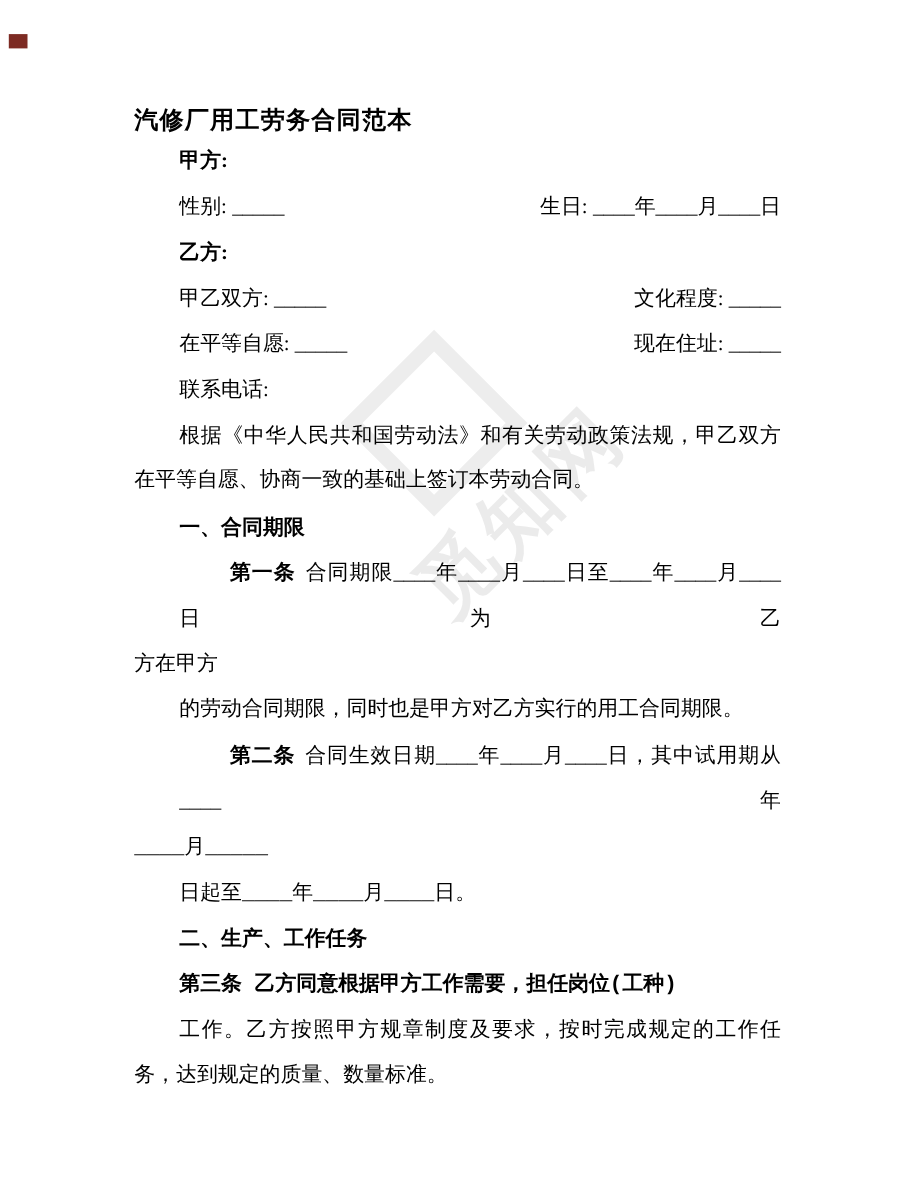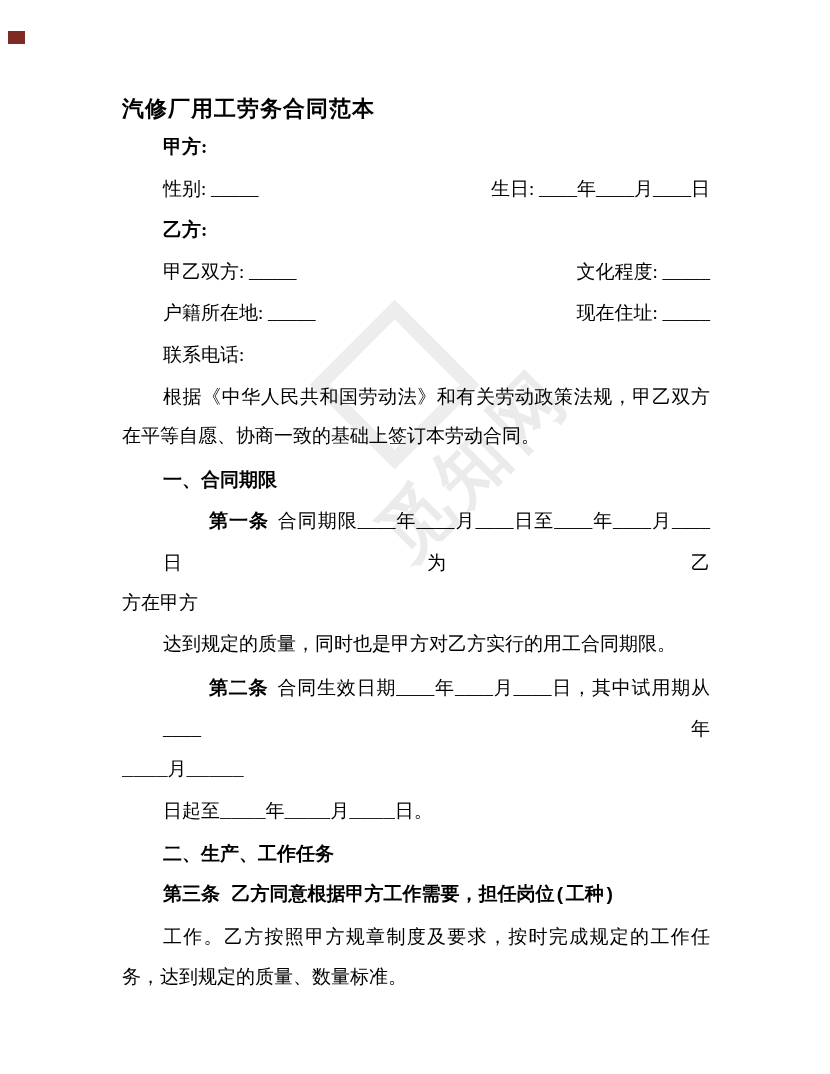--- a/index.html
+++ b/index.html
@@ -104,39 +104,39 @@
     </div>
 
     <div class="line indent bold">乙方:</div>
 
     <div class="line indent row2">
       <span>甲乙双方: _____</span>
       <span>文化程度: _____</span>
     </div>
 
     <div class="line indent row2">
-      <span>户籍所在地: _____</span>
+      <span>在平等自愿: _____</span>
       <span>现在住址: _____</span>
     </div>
 
     <div class="line indent">联系电话:</div>
 
     <div class="line indent stretch">根据《中华人民共和国劳动法》和有关劳动政策法规，甲乙双方</div>
 
     <div class="line wrapline">在平等自愿、协商一致的基础上签订本劳动合同。</div>
 
     <div class="line indent bold">一、合同期限</div>
 
     <div class="line indent stretch">
       <span class="clause-label">第一条</span><span>合同期限____年____月____日至____年____月____日为乙</span>
     </div>
 
     <div class="line wrapline">方在甲方</div>
 
-    <div class="line indent wrapline">达到规定的质量，同时也是甲方对乙方实行的用工合同期限。</div>
+    <div class="line indent wrapline">的劳动合同期限，同时也是甲方对乙方实行的用工合同期限。</div>
 
     <div class="line indent stretch">
       <span class="clause-label">第二条</span><span>合同生效日期____年____月____日，其中试用期从____年</span>
     </div>
 
     <div class="line wrapline">____月_____</div>
 
     <div class="line indent wrapline">日起至____年____月____日。</div>
 
     <div class="line indent bold">二、生产、工作任务</div>

